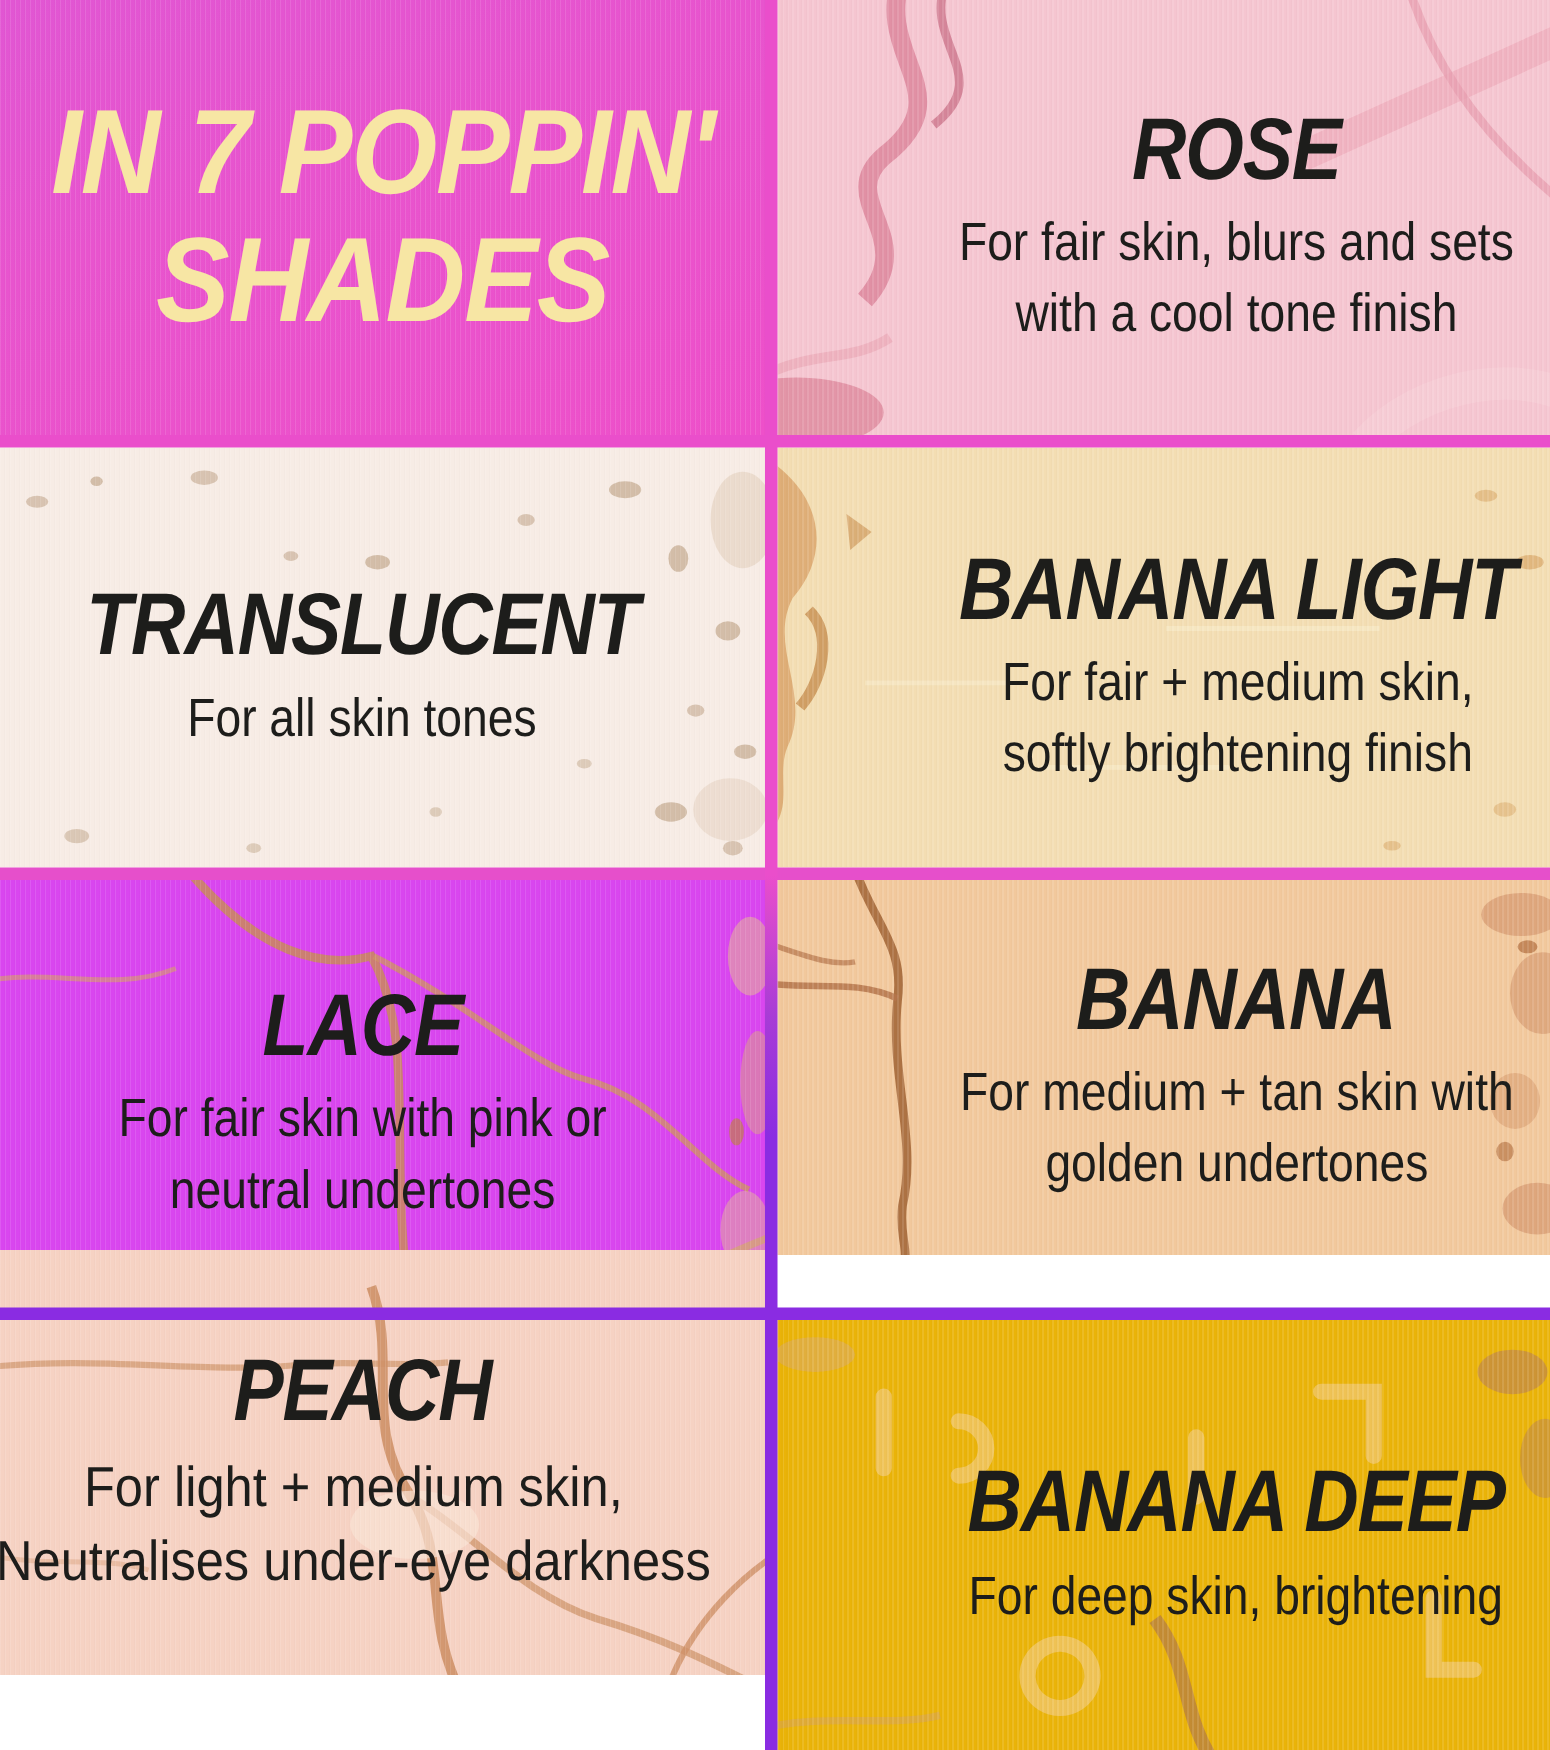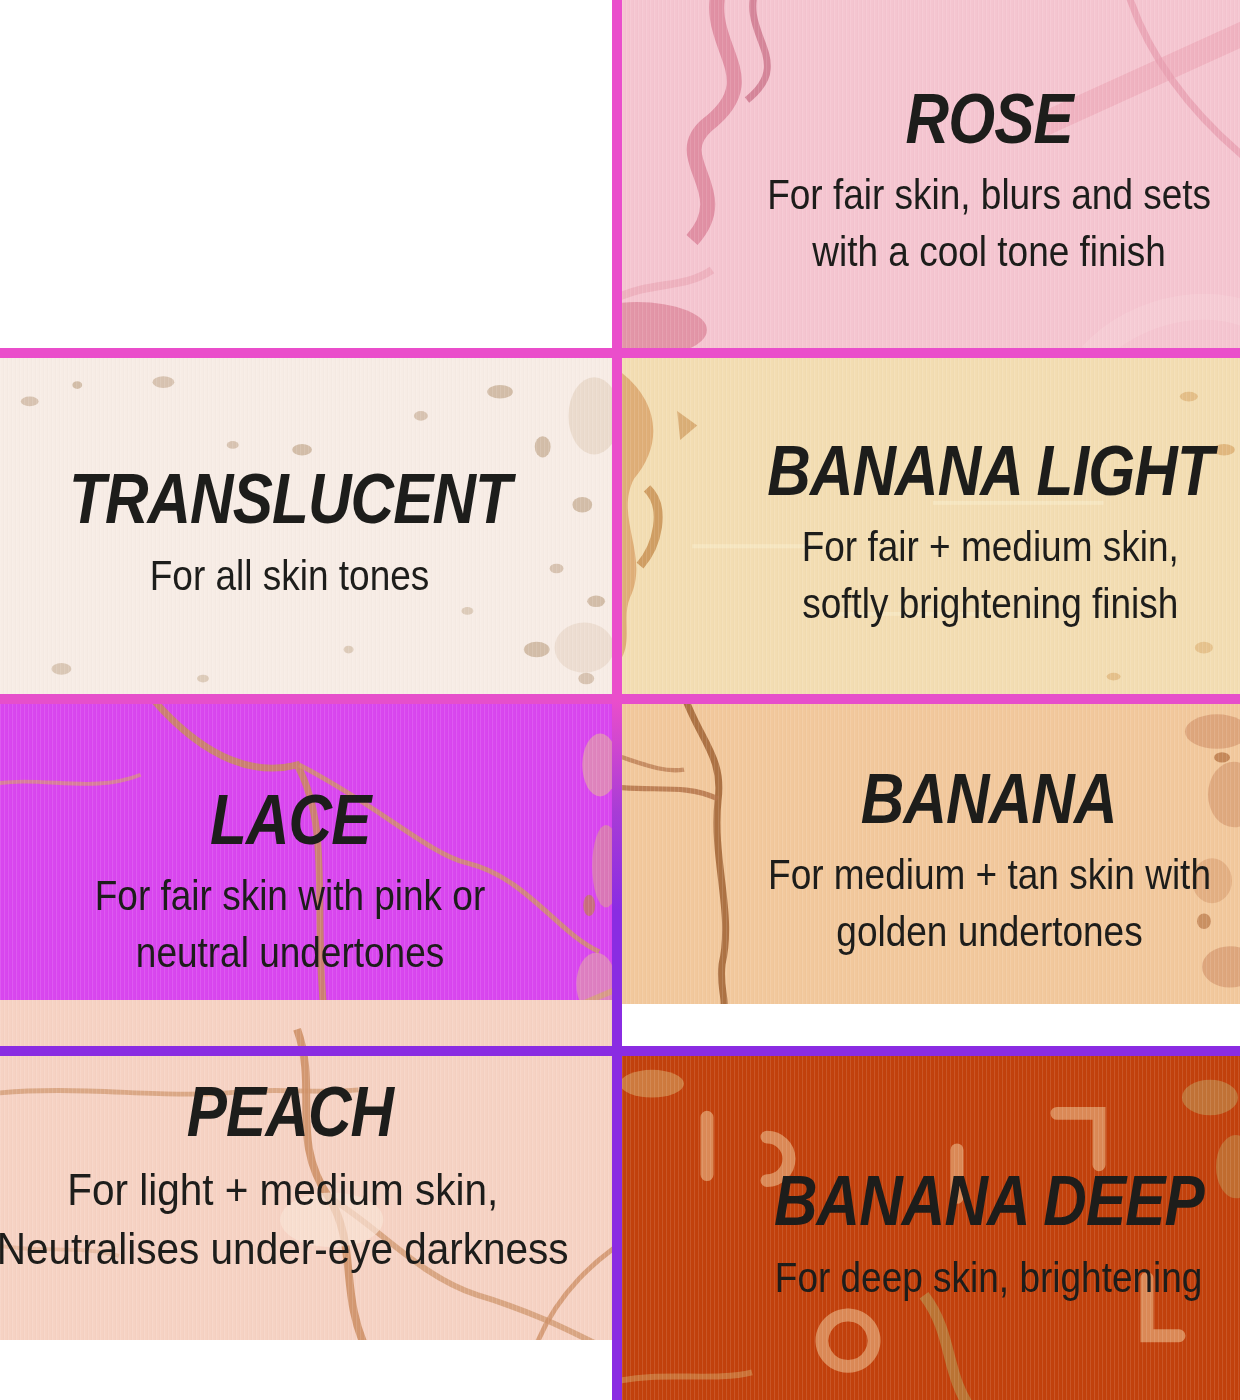--- a/index.html
+++ b/index.html
@@ -10,21 +10,21 @@
   }
   .panel { position:absolute; overflow:hidden; }
   .header-panel { left:0; top:0; width:612px; height:348px;
     background:linear-gradient(160deg,#e156d3 0%, #e854ce 40%, #ee50ca 100%); }
   .rose        { left:622px; top:0;      width:618px; height:348px; background:#f5c5d0; }
   .translucent { left:0;     top:358px;  width:612px; height:336px; background:#f7ece5; }
   .banana-light{ left:622px; top:358px;  width:620px; height:336px; background:#f3ddb2; }
   .lace        { left:0;     top:704px;  width:612px; height:342px; background:#d946ef; }
   .banana      { left:622px; top:704px;  width:618px; height:300px; background:#f2c89c; }
   .peach       { left:0;     top:1000px; width:612px; height:340px; background:#f6d2c3; }
-  .banana-deep { left:622px; top:1056px; width:618px; height:344px; background:#c2410c; }
+  .banana-deep { left:622px; top:1056px; width:618px; height:344px; background:#eab308; }
 
   .texture { position:absolute; inset:0; width:100%; height:100%; }
   .grain {
     position:absolute; inset:0; pointer-events:none; opacity:.55;
     background:repeating-linear-gradient(90deg,
       rgba(255,255,255,.20) 0 1px, rgba(255,255,255,0) 1px 3px, rgba(0,0,0,.025) 3px 4px);
   }
 
   .header-text { position:absolute; inset:0; display:flex; flex-direction:column;
     align-items:center; justify-content:center; z-index:2; }
@@ -48,20 +48,27 @@
   .hdiv-2 { top:694px;  background:#e64fcb; }
   .hdiv-3 { top:1046px; background:#8a2ce2; }
   .vdiv { position:absolute; top:0; left:612px; width:10px; height:1400px; z-index:6;
     background:linear-gradient(180deg,#ea4ecb 0%, #ea4ecb 50%, #a83cd6 58%, #8a2ce2 65%, #8a2ce2 100%); }
 </style>
 </head>
 <body>
 
 <div class="canvas">
 
+  <section class="panel header-panel">
+    <div class="grain"></div>
+    <div class="header-text">
+      <div class="header-line">IN 7 POPPIN'</div>
+      <div class="header-line">SHADES</div>
+    </div>
+  </section>
 
   <section class="panel rose col-right">
     <svg class="texture" viewBox="0 0 618 348" preserveAspectRatio="none">
       <path d="M100,-20 C75,45 150,75 85,125 C45,160 115,190 70,240" stroke="#d97e95" stroke-width="15" fill="none" opacity="0.75"></path>
       <path d="M135,-15 C115,35 175,60 125,100" stroke="#c76a82" stroke-width="7" fill="none" opacity="0.7"></path>
       <path d="M420,125 L640,25" stroke="#efabba" stroke-width="24" opacity="0.7"></path>
       <path d="M505,-10 C530,70 585,130 645,175" stroke="#e99fb0" stroke-width="7" fill="none" opacity="0.8"></path>
       <ellipse cx="15" cy="330" rx="70" ry="28" fill="#d87b91" opacity="0.65"></ellipse>
       <path d="M470,355 C515,305 600,292 645,325" stroke="#f6ccd5" stroke-width="26" fill="none" opacity="0.8"></path>
       <path d="M-10,300 C30,280 60,290 90,270" stroke="#eaa4b3" stroke-width="8" fill="none" opacity="0.6"></path>

